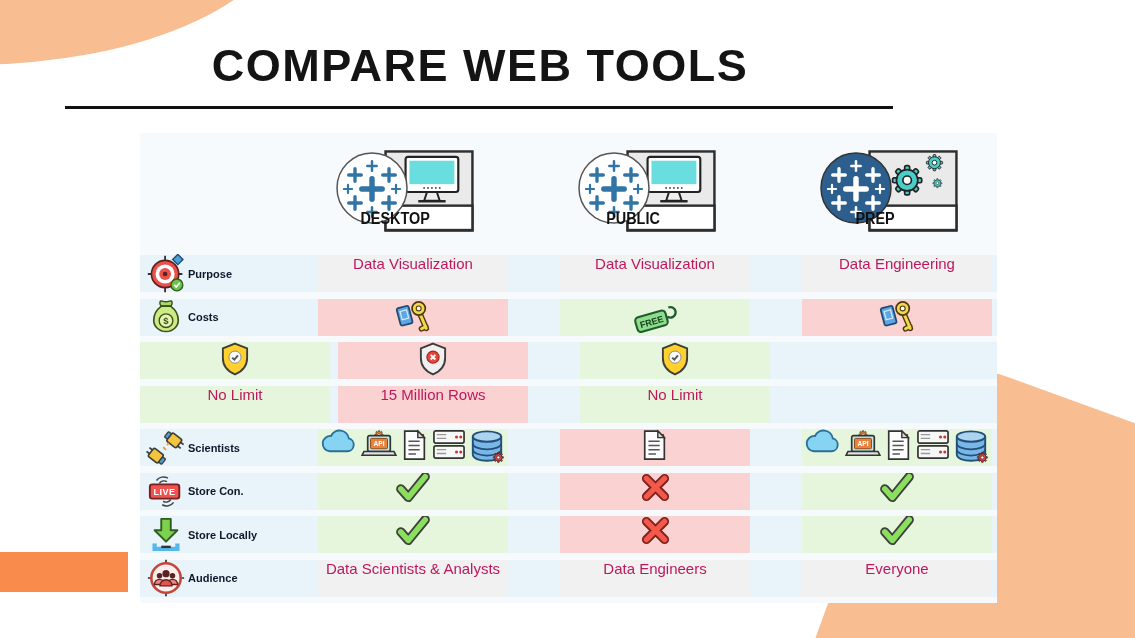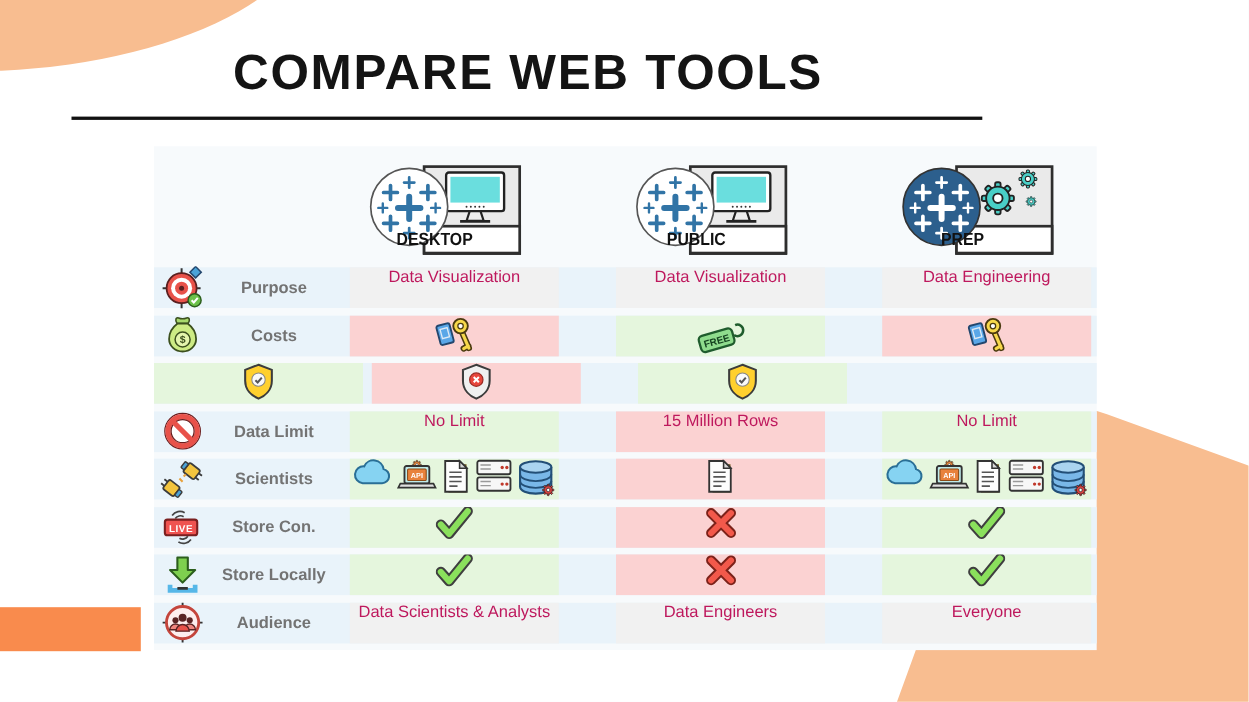--- a/index.html
+++ b/index.html
@@ -12,35 +12,35 @@
   .deco { position:absolute; background:#f8bd90; }
   .deco-circle-tl { left:-350px; top:-235px; width:640px; height:300px; border-radius:50%; }
   .deco-bar-bl { left:0; top:552px; width:128px; height:40px; background:#f98b4d; border-radius:0; }
   .deco-blob-br { right:-140px; bottom:-200px; width:440px; height:430px; border-radius:90px; transform:rotate(20deg); }
   
   .title-wrap { position:absolute; left:65px; top:40px; width:830px;text-align:center; }
   .page-title { font-size:45px; font-weight:800; letter-spacing:1.5px; color:#141414; }
   .title-rule { margin-top:14px; width:828px; height:3px; background:#111; }
   
   .panel { position:absolute; left:140px; top:133px; width:857px; background:#f7fafc; padding-top:15px; }
-  .hdr-row { display:flex; height:84px; margin-bottom:11px; }
+  .hdr-row { display:flex; height:84px; margin-bottom:23px; }
   .hdr-spacer { width:170px; }
   .hdr-cell { width:190px; display:flex; justify-content:center; }
   .hdr-cell + .hdr-cell { margin-left:52px; }
   .hdr-cell:first-of-type { margin-left:8px; }
   .hdr-group { position:relative; width:140px; height:84px; }
   .hdr-card { position:absolute; right:0; top:2px; width:92px; height:82px; display:block; }
   .hdr-logo { position:absolute; left:0; top:3px; width:74px; height:74px; z-index:2; display:block; }
   .hdr-label { position:absolute; left:22px; bottom:4px; width:68px; text-align:center;
                font-size:16px; font-weight:800; letter-spacing:0px; color:#111;
                transform:scaleX(.9); transform-origin:center; z-index:3; }
   .trow { display:flex; align-items:center; height:37px; margin-bottom:6.5px; background:#e9f3fa; }
   .labelbox { width:170px; display:flex; align-items:center; height:100%; }
   .ricon { width:44px; display:flex; justify-content:center; align-items:center; margin-left:4px; }
-  .rlabel { flex:1; text-align:center; font-weight:700; font-size:15px; color:#737373; }
+  .rlabel { flex:1; font-weight:700; font-size:11px; color:#0f172a; }
   .cell { width:190px; height:37px; display:flex; justify-content:center;
           gap:3px; font-size:15px; color:#be185d; }
   .cell:nth-of-type(2) { margin-left:8px; }
   .cell:nth-of-type(3) { margin-left:52px; }
   .cell:nth-of-type(4) { margin-left:52px; }
   .tone-gray  { background:#f1f1f1; }
   .tone-green { background:#e5f6dd; }
   .tone-pink  { background:#fbd2d2; }
   svg { display:block; }
 </style>
@@ -275,31 +275,20 @@
     <div class="cell tone-green">
       <svg width="28" height="34" viewBox="0 0 30 36">
         <path d="M15 1.5 L28 6.5 V17 C28 26 21.5 31.8 15 34.5 C8.5 31.8 2 26 2 17 V6.5 Z" fill="#ffd02e" stroke="#3c3c3c" stroke-width="2"></path>
         <circle cx="15" cy="16" r="6.5" fill="#fafafa" stroke="#888" stroke-width="1"></circle>
         <path d="M12 16.5 l2.2 2.2 l4 -4.6" fill="none" stroke="#555" stroke-width="2"></path>
       </svg>
     </div>
   </div>
 
   <div class="trow">
-    <div class="labelbox">
-      <span class="ricon">
-        <svg width="38" height="38" viewBox="0 0 40 40">
-          <circle cx="20" cy="20" r="17" fill="none" stroke="#6b1d1d" stroke-width="1.2"></circle>
-          <circle cx="20" cy="20" r="14" fill="#fff" stroke="#e8524a" stroke-width="5"></circle>
-          <circle cx="20" cy="20" r="11" fill="none" stroke="#6b1d1d" stroke-width="1.2"></circle>
-          <line x1="10.5" y1="10.5" x2="29.5" y2="29.5" stroke="#e8524a" stroke-width="5"></line>
-        </svg>
-      </span>
-      <span class="rlabel">Data Limit</span>
-    </div>
     <div class="cell tone-green">
         <span>No Limit</span>
       </div>
     <div class="cell tone-pink">
         <span>15 Million Rows</span>
       </div>
     <div class="cell tone-green">
         <span>No Limit</span>
       </div>
   </div>

